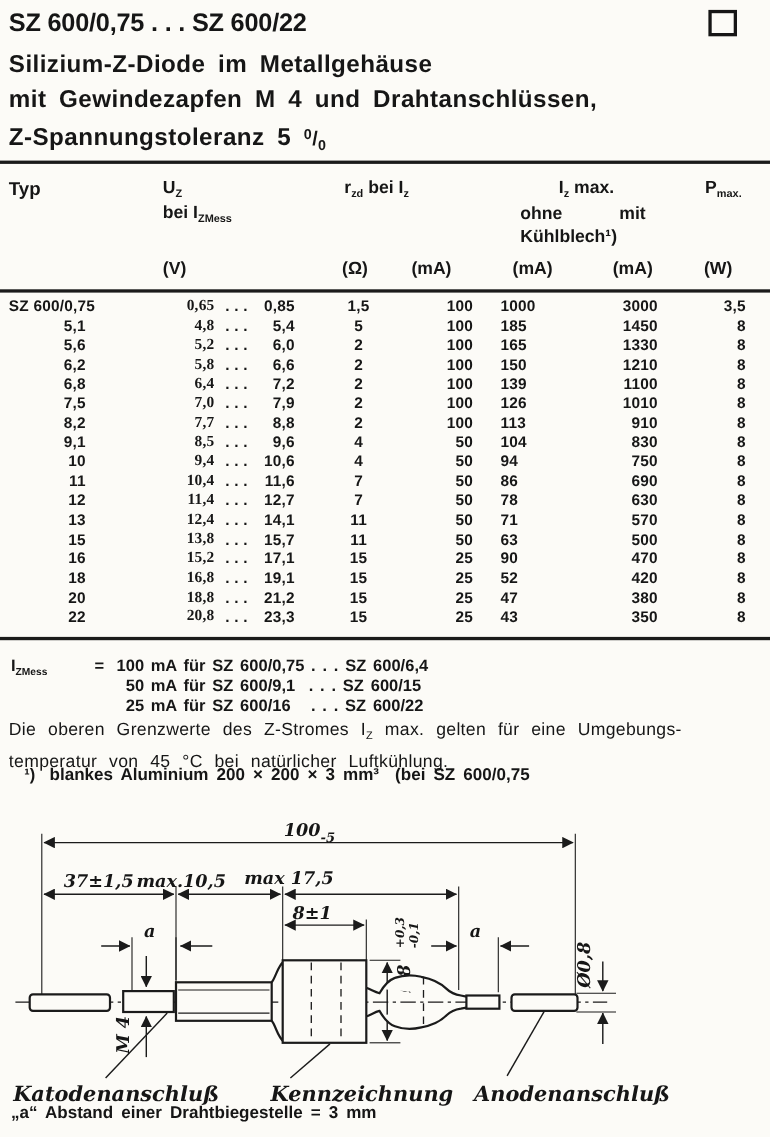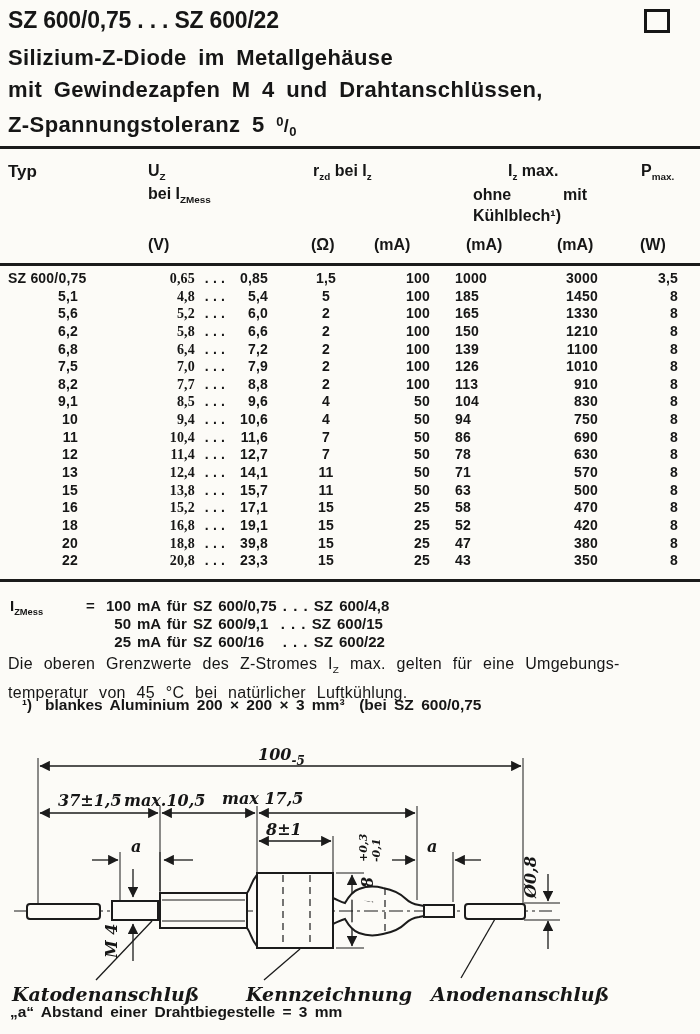--- a/index.html
+++ b/index.html
@@ -260,40 +260,40 @@
         <span class="cell c-mit">500</span>
         <span class="cell c-pmax">8</span>
       </div>
       <div class="trow">
         <span class="cell c-typ">16</span>
         <span class="cell c-uzmin">15,2</span>
         <span class="cell c-dots">. . .</span>
         <span class="cell c-uzmax">17,1</span>
         <span class="cell c-rzd">15</span>
         <span class="cell c-iz">25</span>
-        <span class="cell c-ohne">58</span>
+        <span class="cell c-ohne">90</span>
         <span class="cell c-mit">470</span>
         <span class="cell c-pmax">8</span>
       </div>
       <div class="trow">
         <span class="cell c-typ">18</span>
         <span class="cell c-uzmin">16,8</span>
         <span class="cell c-dots">. . .</span>
         <span class="cell c-uzmax">19,1</span>
         <span class="cell c-rzd">15</span>
         <span class="cell c-iz">25</span>
         <span class="cell c-ohne">52</span>
         <span class="cell c-mit">420</span>
         <span class="cell c-pmax">8</span>
       </div>
       <div class="trow">
         <span class="cell c-typ">20</span>
         <span class="cell c-uzmin">18,8</span>
         <span class="cell c-dots">. . .</span>
-        <span class="cell c-uzmax">39,8</span>
+        <span class="cell c-uzmax">21,2</span>
         <span class="cell c-rzd">15</span>
         <span class="cell c-iz">25</span>
         <span class="cell c-ohne">47</span>
         <span class="cell c-mit">380</span>
         <span class="cell c-pmax">8</span>
       </div>
       <div class="trow">
         <span class="cell c-typ">22</span>
         <span class="cell c-uzmin">20,8</span>
         <span class="cell c-dots">. . .</span>
@@ -304,21 +304,21 @@
         <span class="cell c-mit">350</span>
         <span class="cell c-pmax">8</span>
       </div>
     </div>
 
   <div class="abs rule" id="rule-table"></div>
 
   <div class="abs izlabel"><span>I</span><sub>ZMess</sub></div>
   <div class="abs izeq">=</div>
   <div class="abs izlines">
-    <div><span class="iznum">100</span><span class="iztext">mA für SZ 600/0,75 . . . SZ 600/4,8</span></div>
+    <div><span class="iznum">100</span><span class="iztext">mA für SZ 600/0,75 . . . SZ 600/6,4</span></div>
     <div><span class="iznum">50</span><span class="iztext">mA für SZ 600/9,1  . . . SZ 600/15</span></div>
     <div><span class="iznum">25</span><span class="iztext">mA für SZ 600/16   . . . SZ 600/22</span></div>
   </div>
 
   <div class="abs para">
     <div><span>Die oberen Grenzwerte des Z-Stromes I</span><sub>Z</sub> <span>max. gelten für eine Umgebungs-</span></div>
     <div>temperatur von 45 °C bei natürlicher Luftkühlung.</div>
   </div>
 
   <div class="abs fnm">¹)</div>

